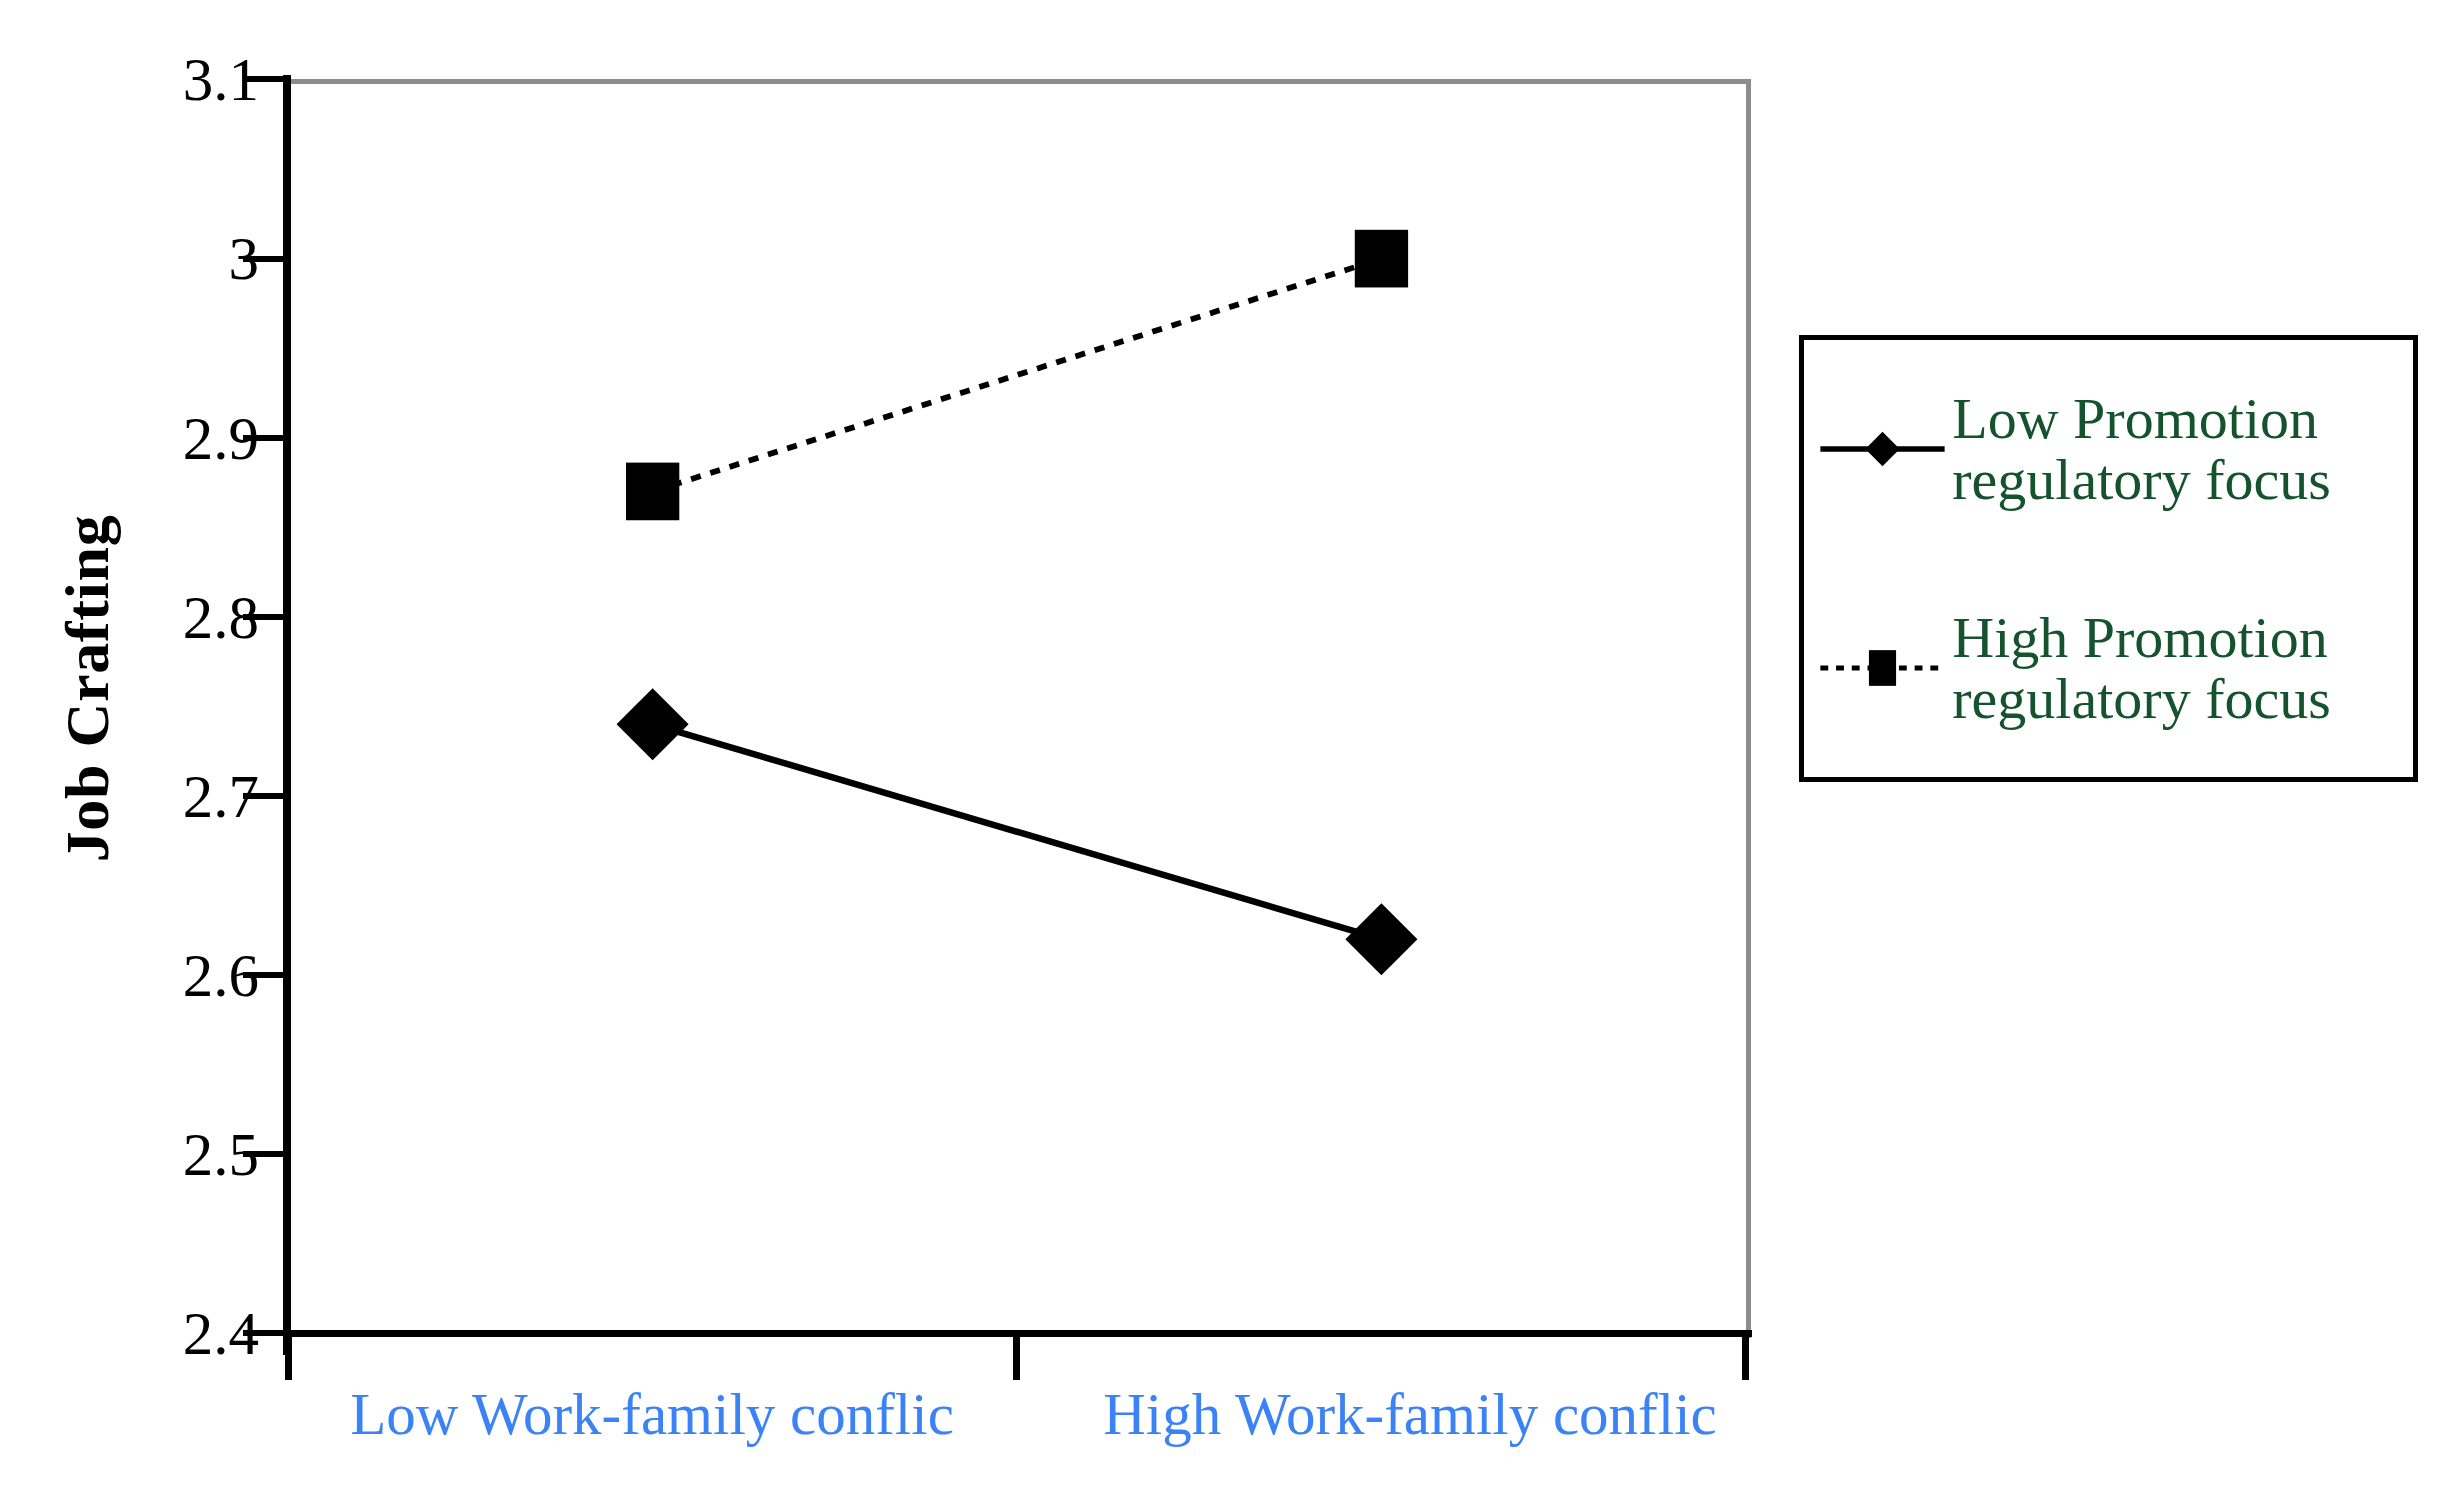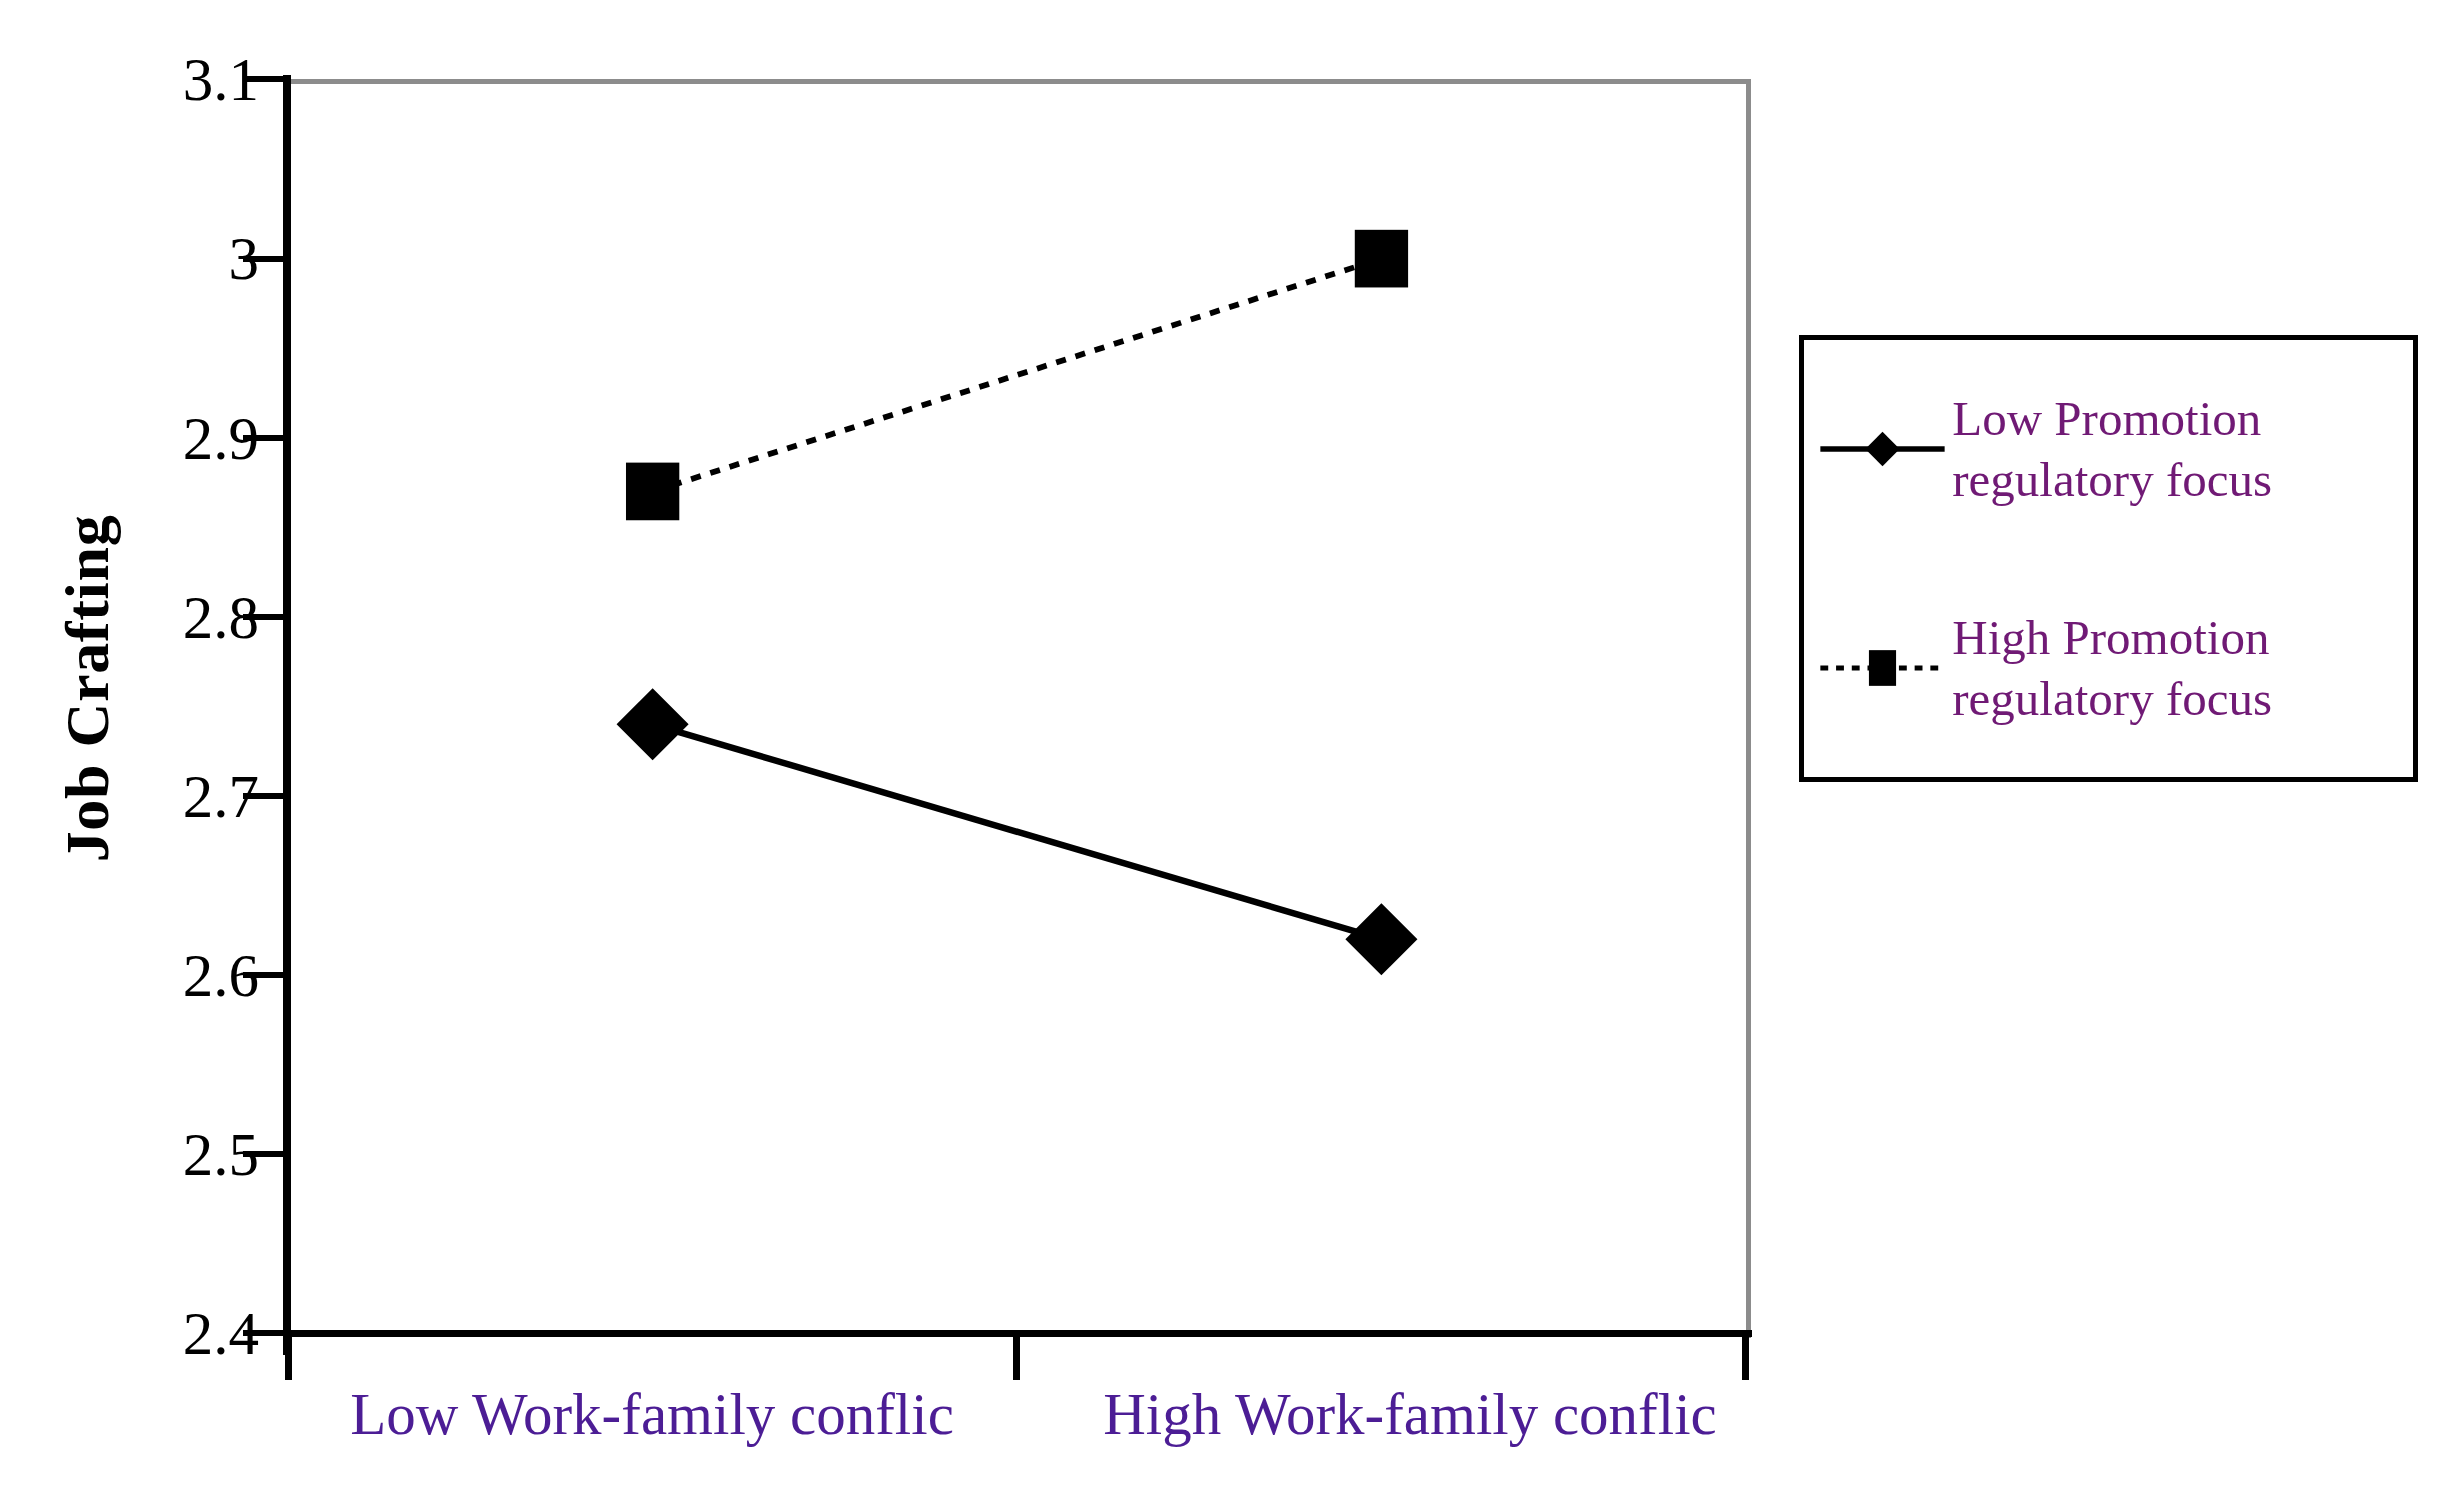--- a/index.html
+++ b/index.html
@@ -122,21 +122,21 @@
   }
 
   
   .x-tick-label {
     position: absolute;
     top: 1380px;
     width: 728px;
     text-align: center;
     font-size: 59px;
     line-height: 69px;
-    color: #4c1d95;
+    color: #3b82f6;
     white-space: nowrap;
   }
 
   
   #legend {
     position: absolute;
     left: 1799px;
     top: 335px;
     width: 619px;
     height: 447px;
@@ -158,23 +158,23 @@
   .legend-entry.entry-0 { align-items: center; }
   .legend-entry.entry-1 { align-items: center; }
   .legend-swatch {
     position: relative;
     width: 131px;
     min-width: 131px;
     height: 50px;
     margin-right: 4.3px;
   }
   .legend-label {
-    font-size: 49px;
+    font-size: 58px;
     line-height: 61px;
-    color: #701a75;
+    color: #14532d;
     white-space: pre-line;
   }
 </style>
 </head>
 <body>
 
 <div id="figure">
 
   <div id="y-axis-title-wrap">
     <div id="y-axis-title">Job Crafting</div>

